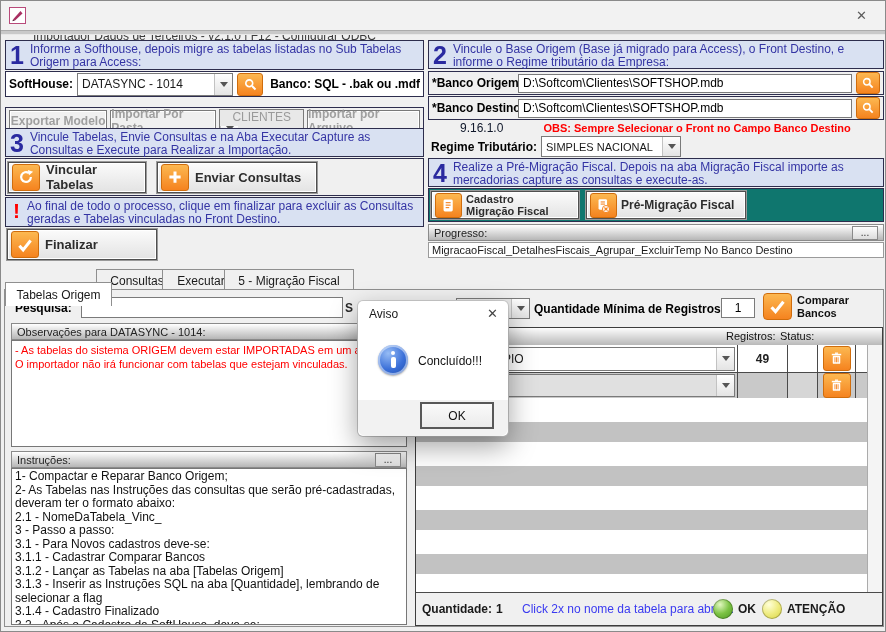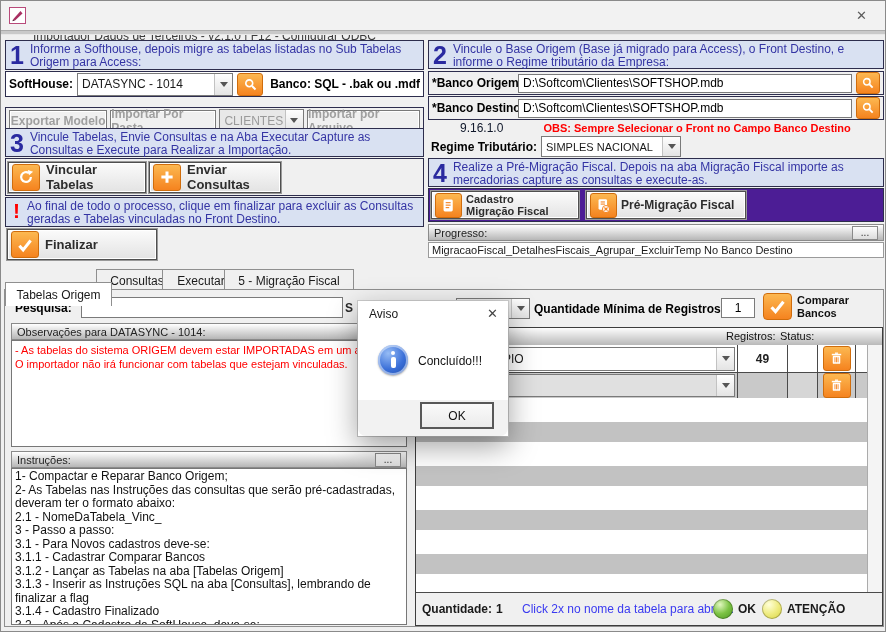--- a/index.html
+++ b/index.html
@@ -60,21 +60,21 @@
   .rt-cell{height:100%;display:flex;align-items:center;box-sizing:border-box;}
   .stripes{position:absolute;left:0;top:70px;right:14px;bottom:33px;
            background:repeating-linear-gradient(180deg,#ffffff 0 24px,#c2c2c2 24px 44px);}
   .vscroll{position:absolute;right:0;top:17px;bottom:33px;width:14px;background:#f4f4f4;border-left:1px solid #ababab;}
   .rt-footer{position:absolute;left:0;bottom:0;width:100%;height:32px;background:#f0f0f0;border-top:1px solid #4a4a4a;}
   .dot{width:20px;height:20px;border-radius:50%;box-shadow:inset 0 0 0 1px rgba(0,0,0,.25);}
   .dot.green{background:radial-gradient(circle at 35% 28%,#e2f7c0,#7cc344 48%,#4a9420);}
   .dot.yellow{background:radial-gradient(circle at 35% 28%,#ffffd8,#efec82 48%,#d6d23c);}
 
   
-  .dialog{left:357px;top:300px;width:150px;height:135px;background:#fff;border-radius:0;z-index:50;
+  .dialog{left:357px;top:300px;width:150px;height:135px;background:#fff;border-radius:5px;z-index:50;
           box-shadow:0 10px 28px rgba(0,0,0,.38),0 0 0 1px #cfcfcf;}
   .dlg-title{position:absolute;left:11px;top:6px;font-size:12px;color:#1a1a1a;}
   .dlg-close{position:absolute;right:10px;top:5px;font-size:13px;color:#444;}
   .dlg-foot{position:absolute;left:0;bottom:0;width:100%;height:36px;background:#f2f2f2;border-radius:0 0 8px 8px;}
   .dlg-ok{position:absolute;right:14px;bottom:7px;width:70px;height:23px;background:linear-gradient(#fafafa,#ebebeb);
           border:2px solid #585858;display:flex;align-items:center;justify-content:center;font-size:12px;color:#111;}
   .info-ic{position:absolute;left:20px;top:44px;width:30px;height:30px;border-radius:50%;
            background:radial-gradient(circle at 34% 28%,#96bcf5,#3a6fd8 55%,#1c4aa8);
            box-shadow:inset 0 0 0 2px rgba(230,238,252,.55),0 1px 2px rgba(0,0,0,.35);}
   .info-ic .idot{position:absolute;left:13px;top:6px;width:4px;height:4px;border-radius:50%;background:#fff;}
@@ -116,44 +116,44 @@
       <svg width="15" height="15" viewBox="0 0 24 24">
           <circle cx="10" cy="10" r="5.5" fill="none" stroke="#fff" stroke-width="2.6"></circle>
           <line x1="14.5" y1="14.5" x2="20" y2="20" stroke="#fff" stroke-width="3.2"></line>
         </svg>
     </span>
     <span class="lbl" style="margin-left:3px;">Banco: SQL - .bak ou .mdf</span>
   </div>
   <div class="abs rowbox" style="left:4px;top:106px;width:419px;height:27px;background:#f0f0f0;gap:3px;">
     <div class="btn disabled" style="width:100px;height:21px;">Exportar Modelo</div>
     <div class="btn disabled" style="width:108px;height:21px;">Importar Por Pasta</div>
-    <div class="combo gray" style="width:84px;height:21px;">
+    <div class="combo gray" style="width:84px;height:21px;flex-direction:column;">
       <span class="cval">CLIENTES</span>
       <span class="carrow">
           <span class="tri"></span>
         </span>
     </div>
     <div class="btn disabled" style="width:115px;height:21px;">Importar por Arquivo</div>
   </div>
 
   <div class="abs secbox" style="left:4px;top:127px;width:419px;height:29px;">
     <span class="secnum">3</span>
     <span class="sectext">Vincule Tabelas, Envie Consultas e na Aba Executar Capture as Consultas e Execute para Realizar a Importação.</span>
   </div>
-  <div class="abs rowbox" style="left:4px;top:157px;width:419px;height:38px;background:#f0f0f0;gap:3px;padding:2px;">
+  <div class="abs rowbox" style="left:4px;top:157px;width:419px;height:38px;background:#f0f0f0;gap:11px;padding:2px;">
     <div class="btn btn-big" style="width:138px;height:31px;justify-content:flex-start;padding-left:3px;">
       <span class="otile" style="width:26px;height:25px;">
         <svg width="18" height="18" viewBox="0 0 24 24">
             <path d="M18.5 12a6.5 6.5 0 1 1-2.6-5.2" fill="none" stroke="#fff" stroke-width="3"></path>
             <polygon points="14.5,2.5 21.5,5 16,9.5" fill="#fff"></polygon>
           </svg>
       </span>
       <span>Vincular Tabelas</span>
     </div>
-    <div class="btn btn-big" style="width:132px;height:31px;justify-content:flex-start;padding-left:3px;">
+    <div class="btn btn-big" style="width:160px;height:31px;justify-content:flex-start;padding-left:3px;">
       <span class="otile" style="width:26px;height:25px;">
         <svg width="18" height="18" viewBox="0 0 24 24">
             <path d="M12 4.5v15M4.5 12h15" stroke="#fff" stroke-width="4"></path>
           </svg>
       </span>
       <span>Enviar Consultas</span>
     </div>
   </div>
 
   <div class="abs secbox" style="left:4px;top:196px;width:419px;height:30px;">
@@ -204,21 +204,21 @@
       <span class="carrow">
           <span class="tri"></span>
         </span>
     </div>
   </div>
 
   <div class="abs secbox" style="left:427px;top:157px;width:456px;height:29px;">
     <span class="secnum">4</span>
     <span class="sectext">Realize a Pré-Migração Fiscal. Depois na aba Migração Fiscal importe as mercadorias capture as consultas e execute-as.</span>
   </div>
-  <div class="abs rowbox" style="left:427px;top:187px;width:456px;height:34px;background:#4c1d95;gap:7px;padding:2px;">
+  <div class="abs rowbox" style="left:427px;top:187px;width:456px;height:34px;background:#0f766e;gap:7px;padding:2px;">
     <div class="btn btn-big" style="width:148px;height:28px;justify-content:flex-start;padding-left:3px;gap:4px;">
       <span class="otile" style="width:25px;height:23px;">
         <svg width="17" height="17" viewBox="0 0 24 24">
             <rect x="5" y="3.5" width="13" height="17" rx="2" fill="#fff"></rect>
             <line x1="8" y1="8" x2="15" y2="8" stroke="#f5831f" stroke-width="1.6"></line>
             <line x1="8" y1="11.5" x2="15" y2="11.5" stroke="#f5831f" stroke-width="1.6"></line>
             <line x1="8" y1="15" x2="13" y2="15" stroke="#f5831f" stroke-width="1.6"></line>
           </svg>
       </span>
       <span style="text-align:left;font-size:11px;line-height:12px;">
@@ -272,21 +272,21 @@
     <span class="more-btn" style="margin-left:auto;width:24px;height:12px;">...</span>
   </div>
   <div class="abs" style="left:10px;top:467px;width:396px;height:157px;background:#fff;border:1px solid #777;padding:1px 3px;font-size:12px;line-height:13.5px;color:#111;overflow:hidden;">
     <div>1- Compactar e Reparar Banco Origem;</div>
     <div>2- As Tabelas nas Instruções das consultas que serão pré-cadastradas, deveram ter o formato abaixo:</div>
     <div>2.1 - NomeDaTabela_Vinc_</div>
     <div>3 - Passo a passo:</div>
     <div>3.1 - Para Novos cadastros deve-se:</div>
     <div>3.1.1 - Cadastrar Comparar Bancos</div>
     <div>3.1.2 - Lançar as Tabelas na aba [Tabelas Origem]</div>
-    <div>3.1.3 - Inserir as Instruções SQL na aba [Consultas], lembrando de finalizar a flag</div>
+    <div>3.1.3 - Inserir as Instruções SQL na aba [Quantidade], lembrando de selecionar a flag</div>
     <div>3.1.4 - Cadastro Finalizado</div>
     <div>3.2 - Após o Cadastro da SoftHouse, deve-se:</div>
   </div>
 
   <div class="abs combo gray" style="left:455px;top:297px;width:74px;height:21px;">
     <span class="cval"></span>
     <span class="carrow">
         <span class="tri"></span>
       </span>
   </div>

